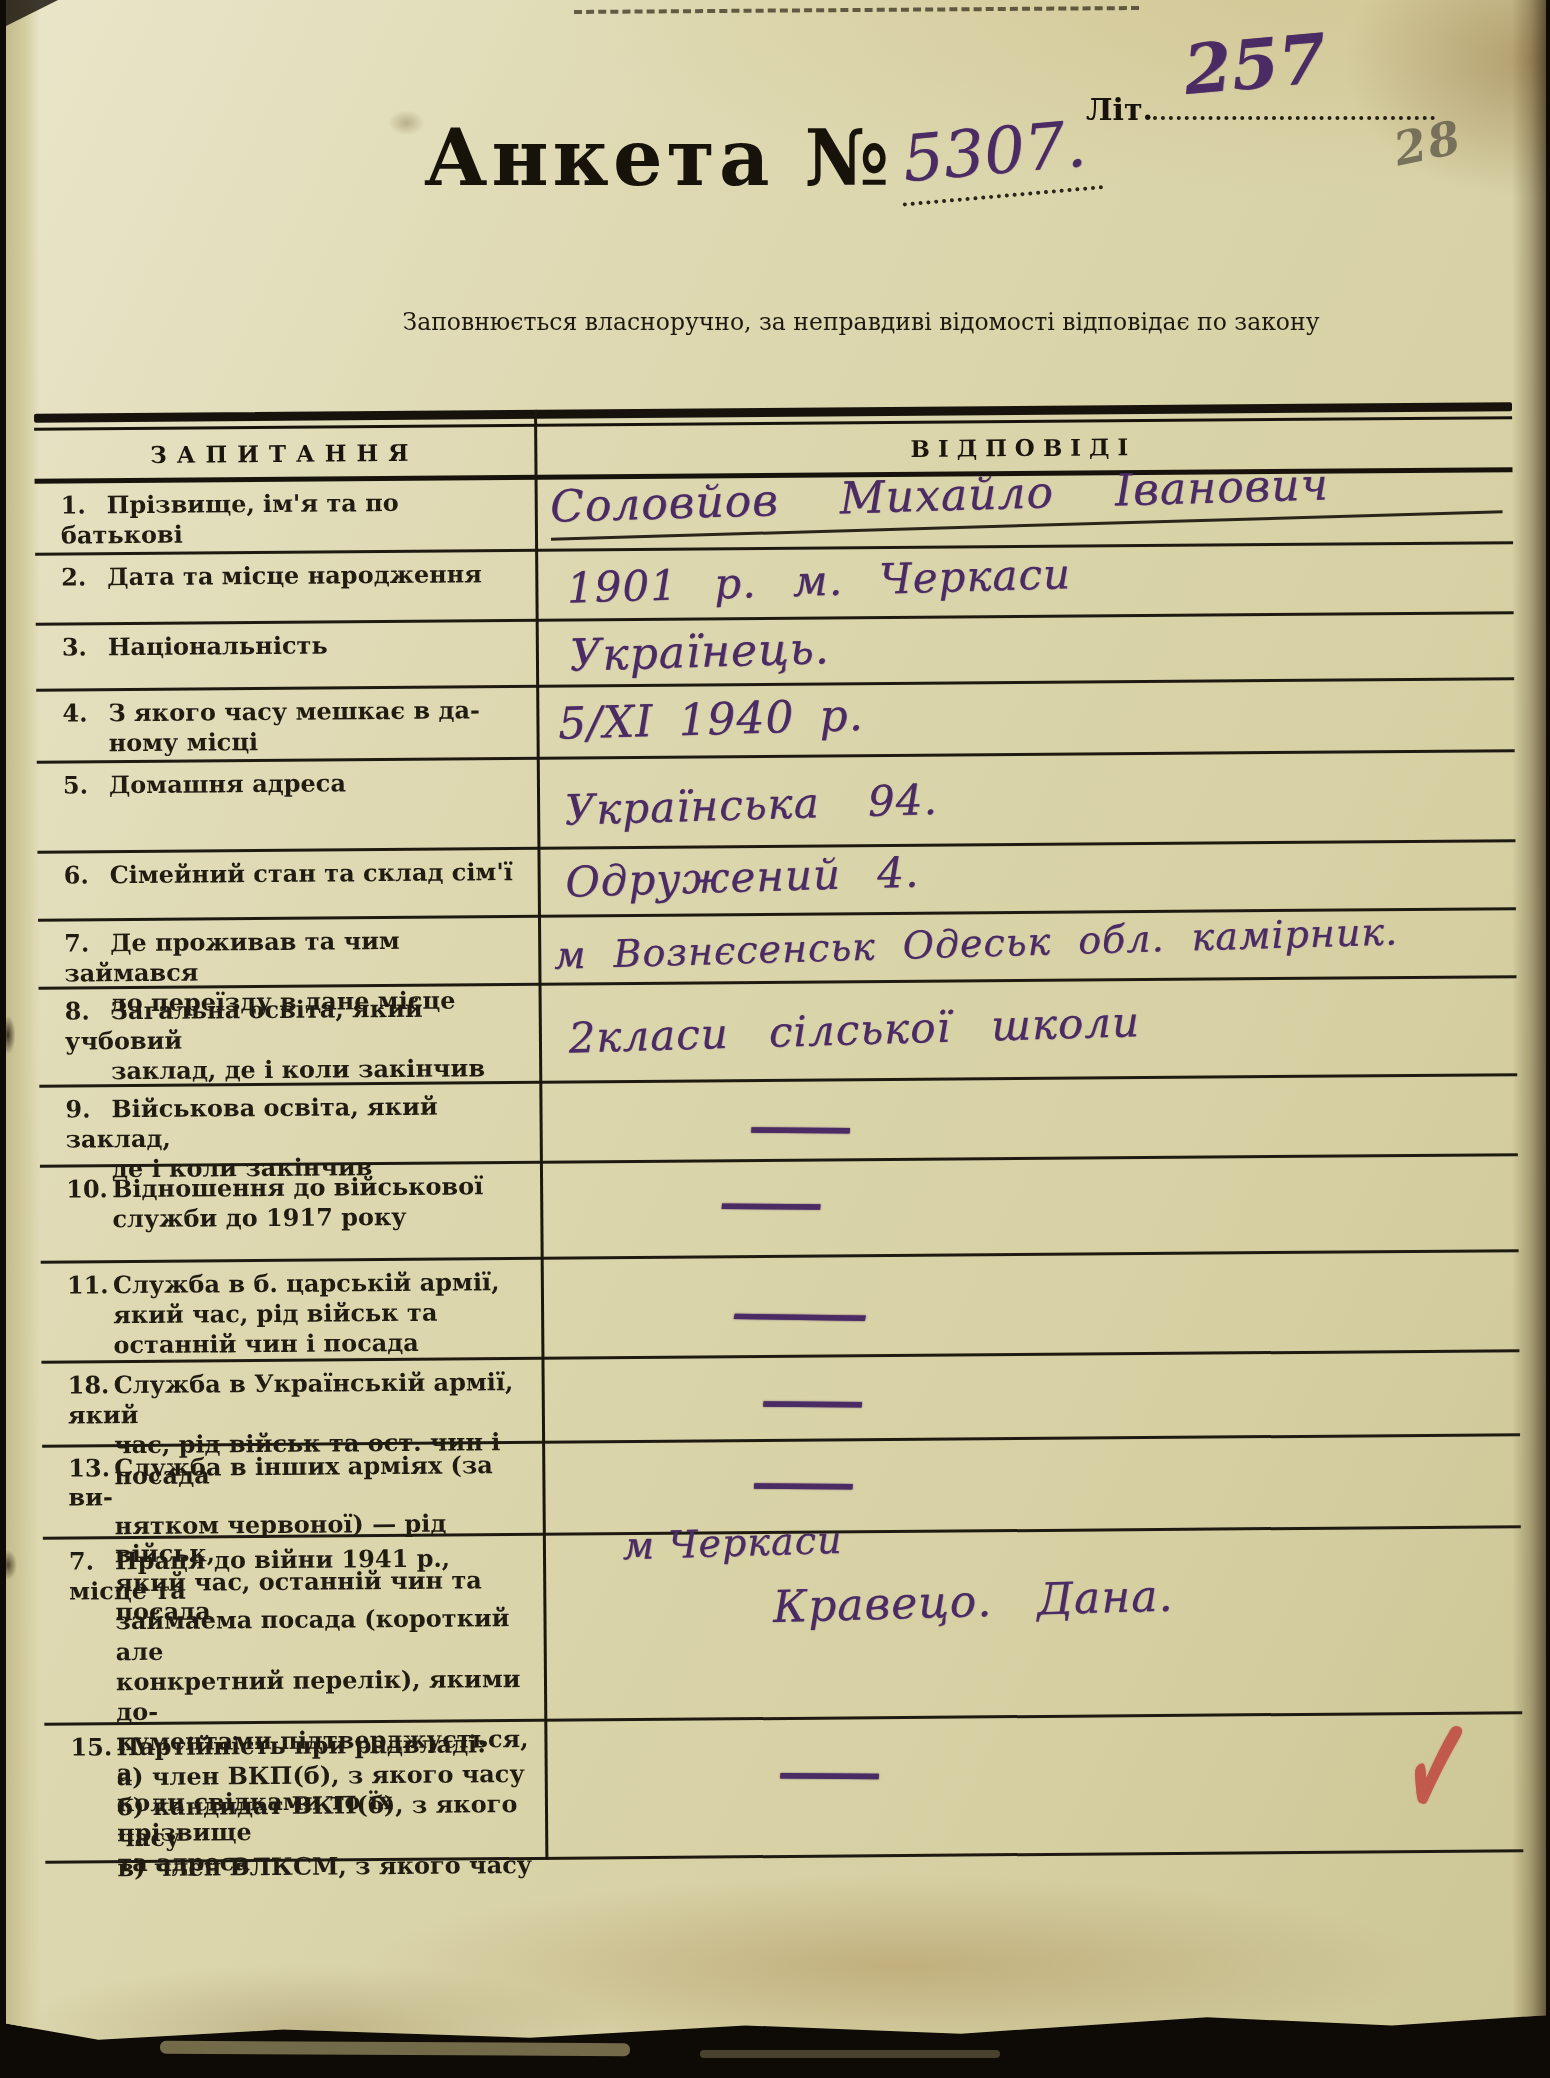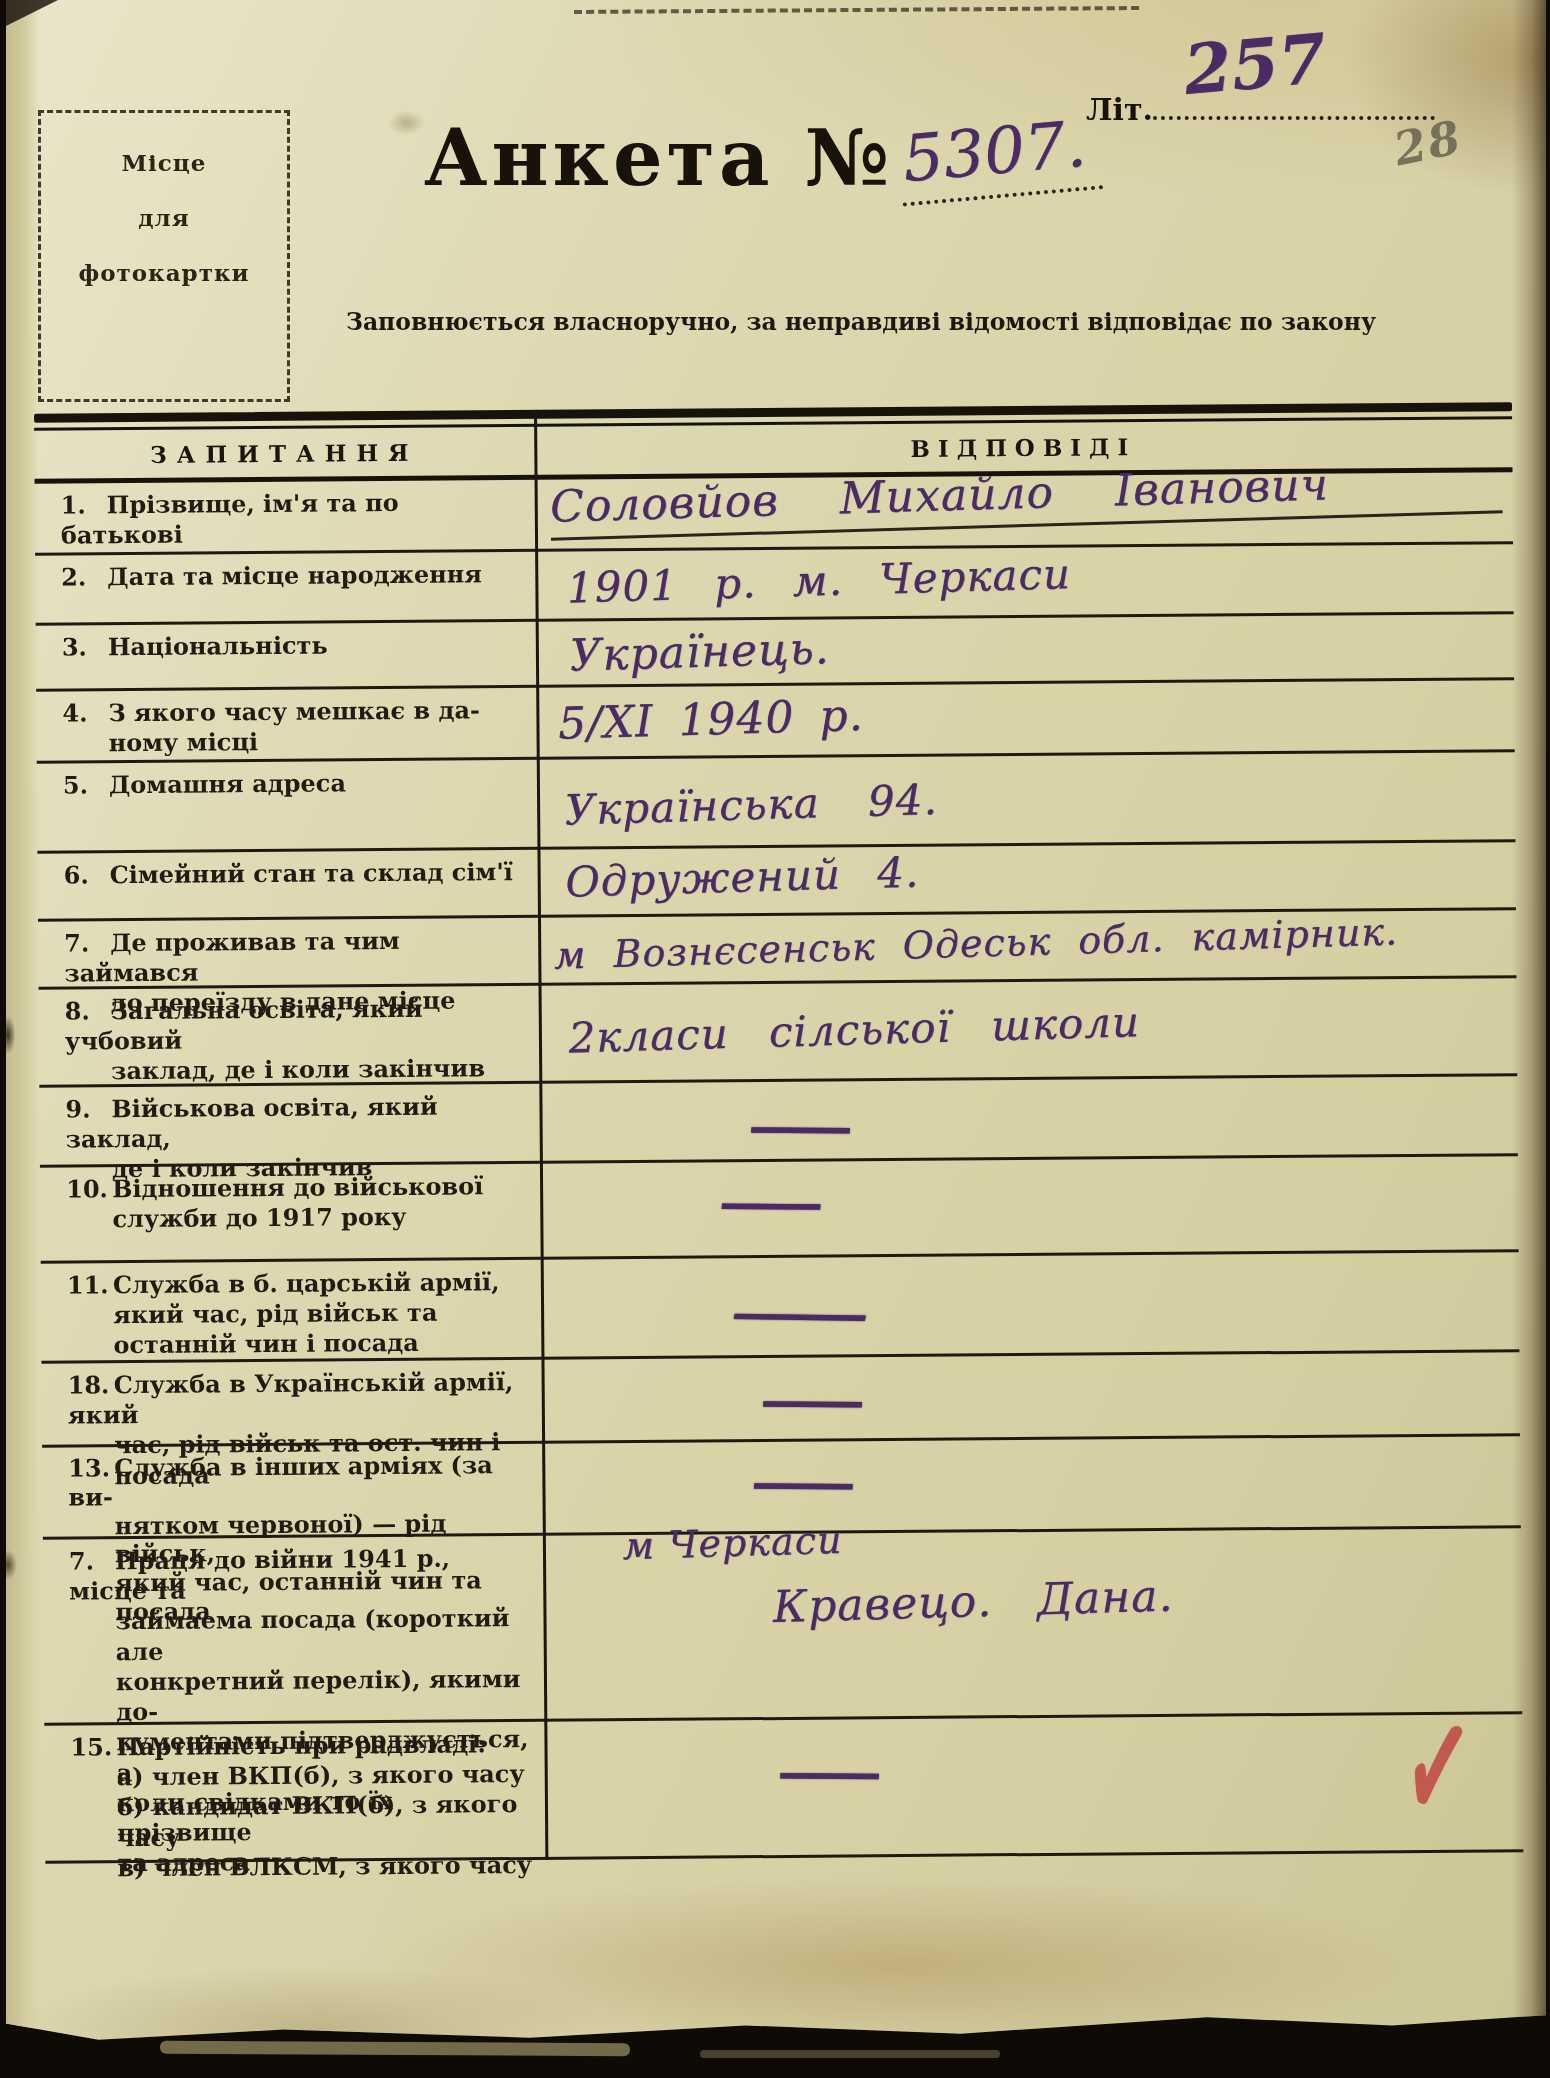--- a/index.html
+++ b/index.html
@@ -67,21 +67,21 @@
   }
   .title-row { position:absolute; left:418px; top:112px; white-space:nowrap; }
   .title-text { font-size:78px; font-weight:bold; letter-spacing:4px; color:#17120a; }
   .title-number {
     display:inline-block; font-size:64px; margin-left:6px;
     position:relative; top:-12px; transform:rotate(-5deg);
     color:#3d2a55; border-bottom:4px dotted #2a241a; padding:0 14px 6px 4px;
   }
   .subtitle {
     position:absolute; left:250px; top:304px; width:1210px;
-    text-align:center; font-size:23.5px; font-weight:bold;
+    text-align:center; font-size:23.5px; font-weight:normal;
     line-height:1.55; color:#1d180f;
   }
 
   
   .hand {
     font-style:italic; color:#4b2b63;
     text-shadow:.5px .3px .7px rgba(75,43,99,.65);
   }
 
   
@@ -153,25 +153,20 @@
   }
 </style>
 </head>
 <body>
 
 <div class="page">
   <div class="left-gutter"></div>
   <div class="corner-nick"></div>
   <div class="top-tear"></div>
 
-  <div class="photo-box">
-    <span>Місце</span>
-    <span>для</span>
-    <span>фотокартки</span>
-  </div>
 
   <div class="lit-field">
     <span class="lit-label">Літ.</span><span class="lit-line"></span>
     <span class="lit-value hand">257</span>
   </div>
 
   <div class="pencil-num">28</div>
 
   <div class="title-row">
     <span class="title-text">Анкета №</span><span class="title-number hand">5307.</span>

